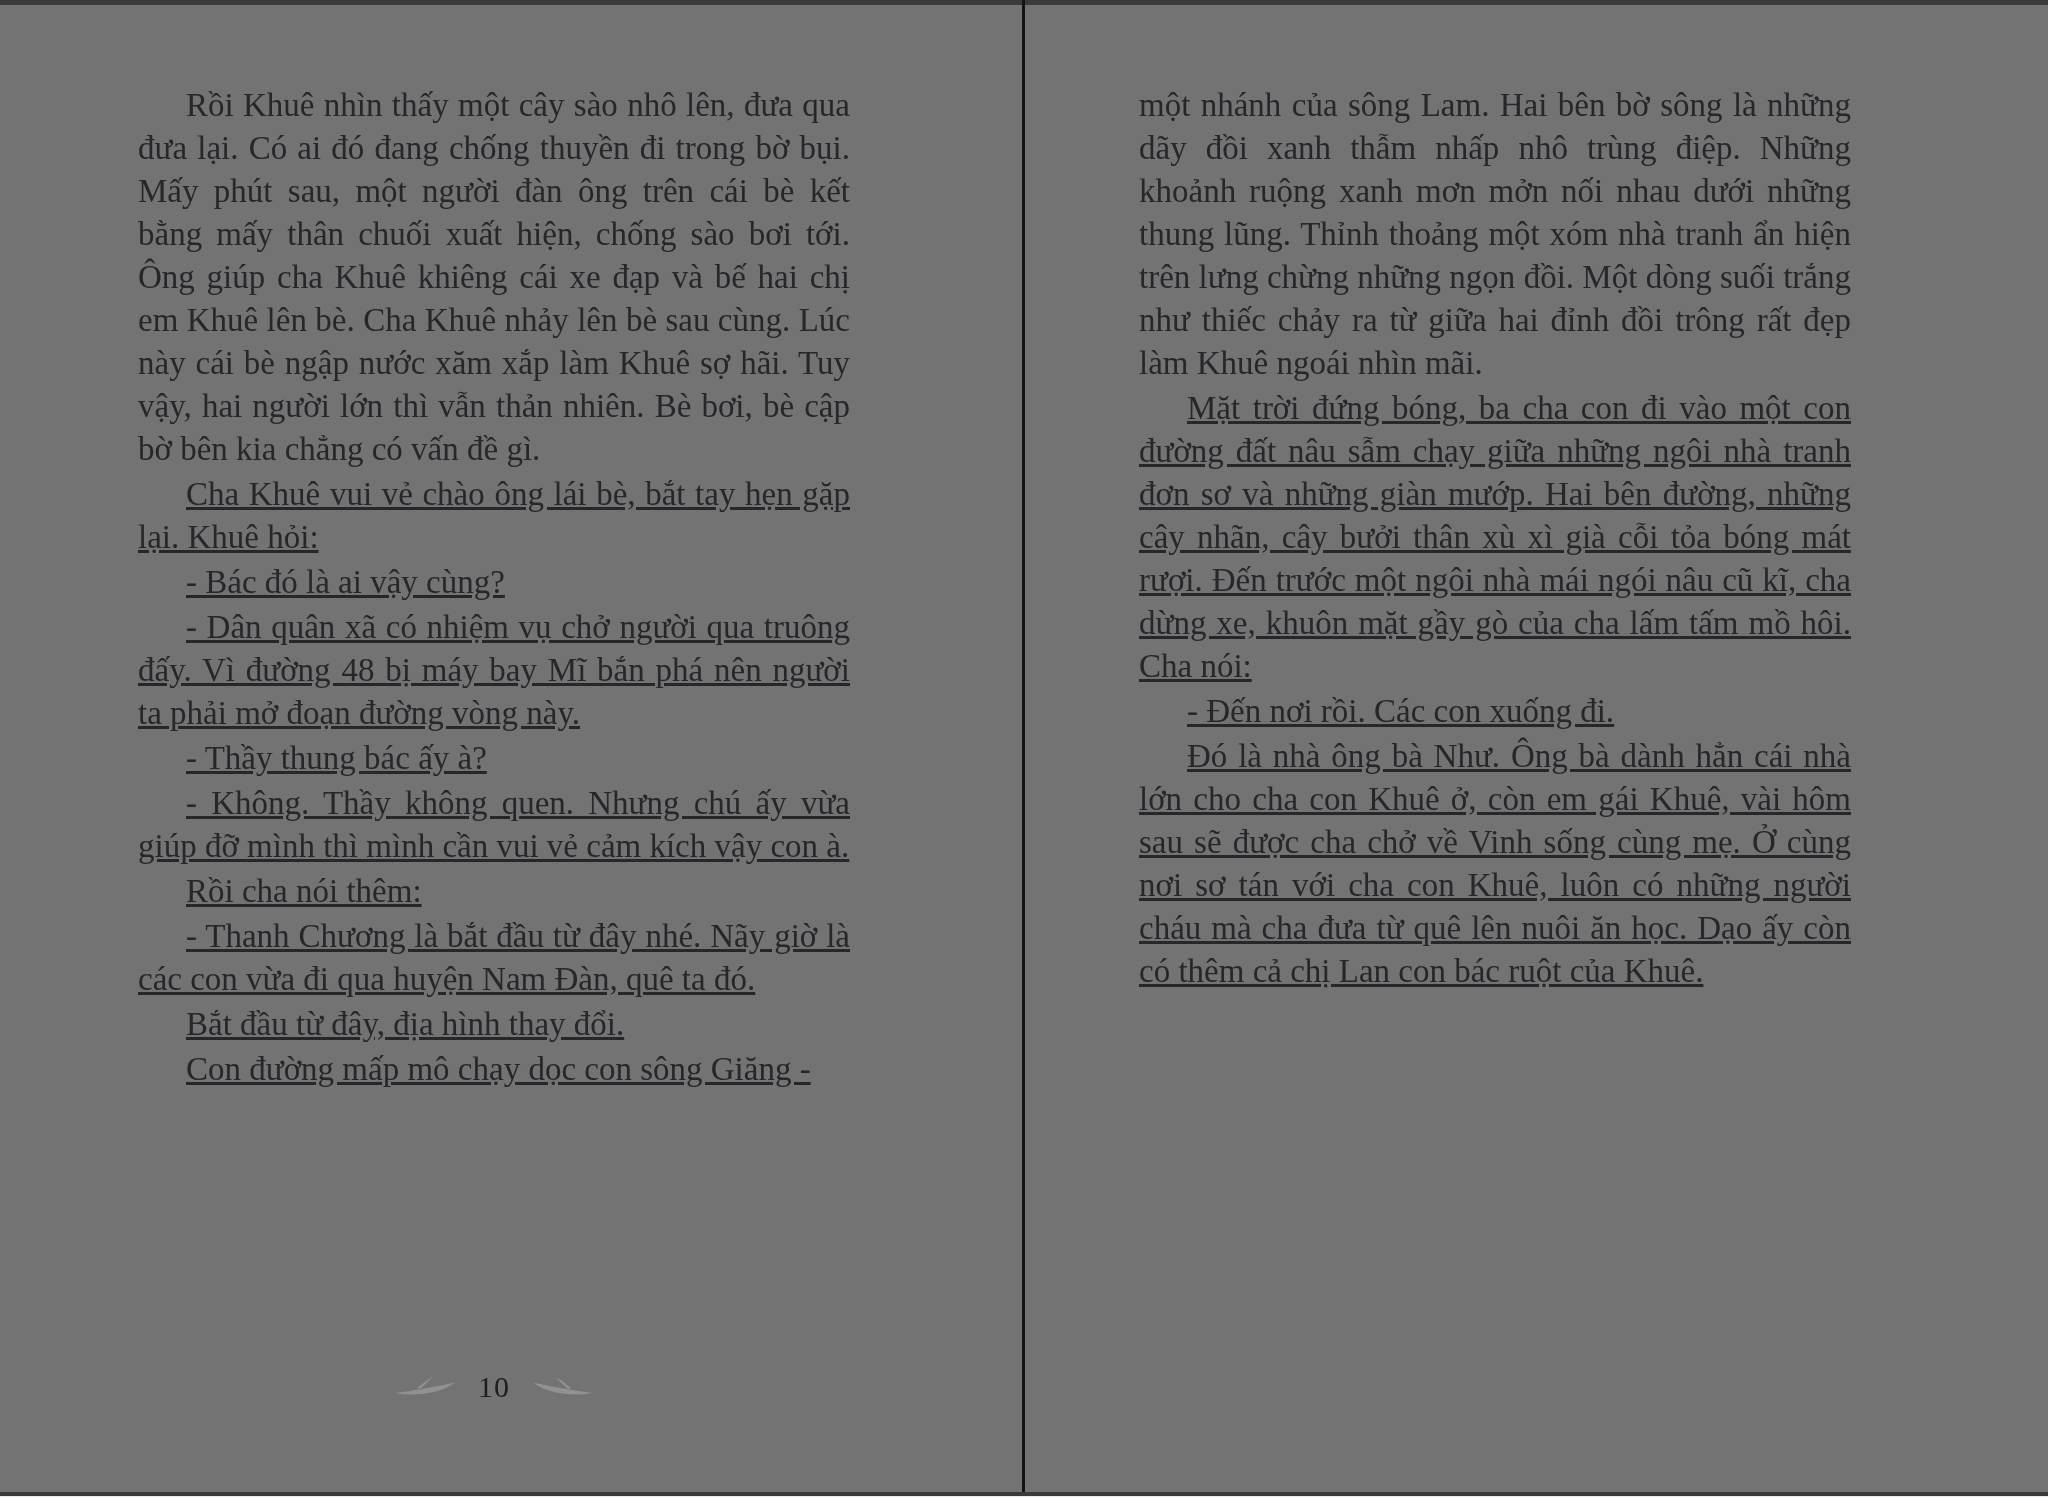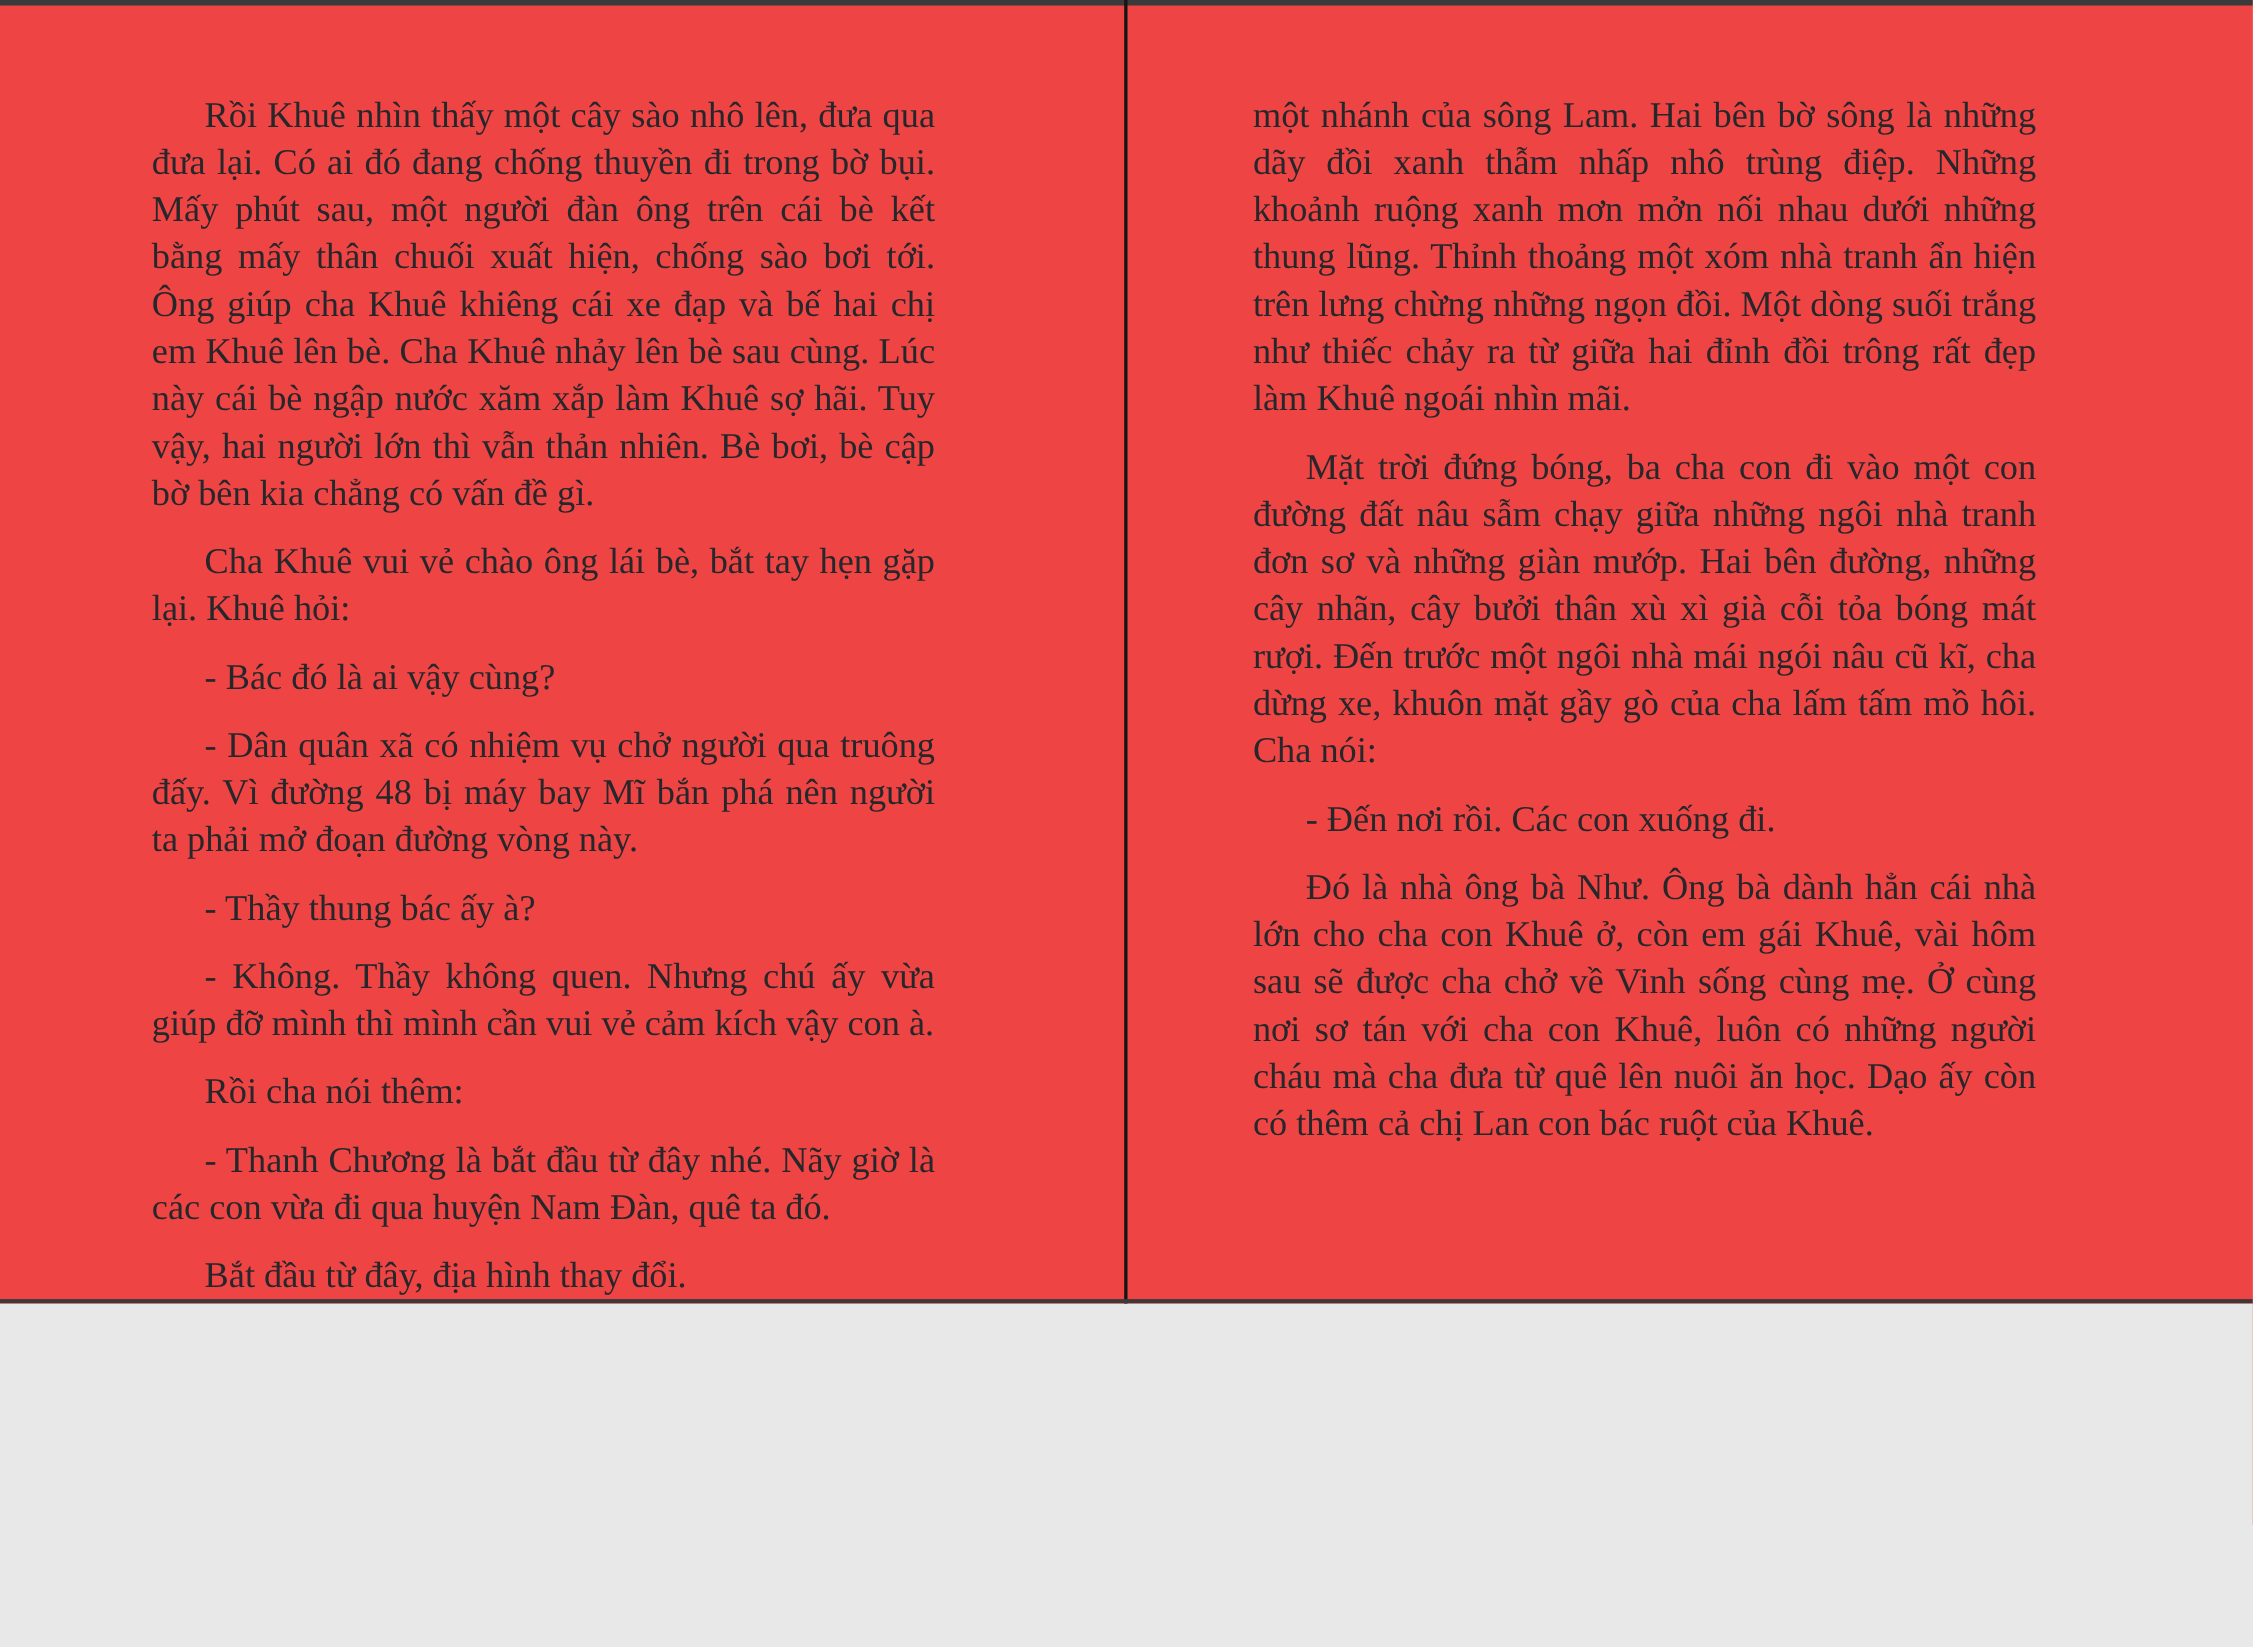--- a/index.html
+++ b/index.html
@@ -3,22 +3,22 @@
 <meta charset="utf-8">
 <style>
   html, body { margin: 0; padding: 0; }
   body {
     background: #e8e8e8;
     font-family: "Liberation Serif", "DejaVu Serif", serif;
   }
   .spread {
     position: relative;
     width: 2048px;
-    height: 1185px;
-    background: #ef4444;
+    height: 1496px;
+    background: #737373;
     overflow: hidden;
     color: #26272b;
   }
   .rule {
     position: absolute;
     left: 0;
     width: 2048px;
     height: 5px;
     background: #3a3a3a;
   }
@@ -45,21 +45,21 @@
     top: 84px;
     width: 712px;
     font-size: 33px;
     line-height: 43px;
     text-align: justify;
     text-justify: inter-word;
   }
   .page.left  .text-block { left: 138px; }
   .page.right .text-block { left: 131px; }
   .para { margin: 0; }
-  .para + .para { margin-top: 19px; }
+  .para + .para { margin-top: 2px; text-decoration: underline; }
   .para.indent { text-indent: 48px; }
   .page-footer {
     position: absolute;
     top: 1372px;
     width: 712px;
     display: flex;
     align-items: center;
     justify-content: center;
     gap: 22px;
   }

